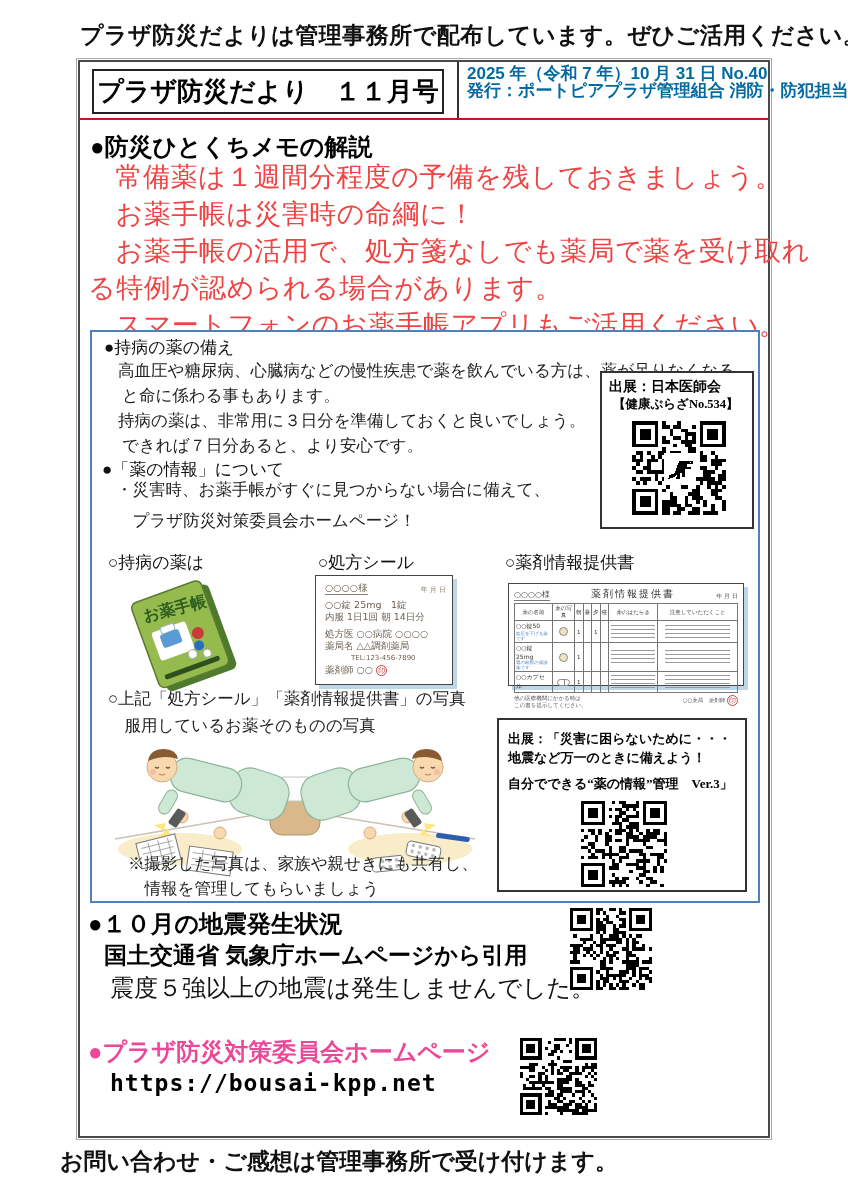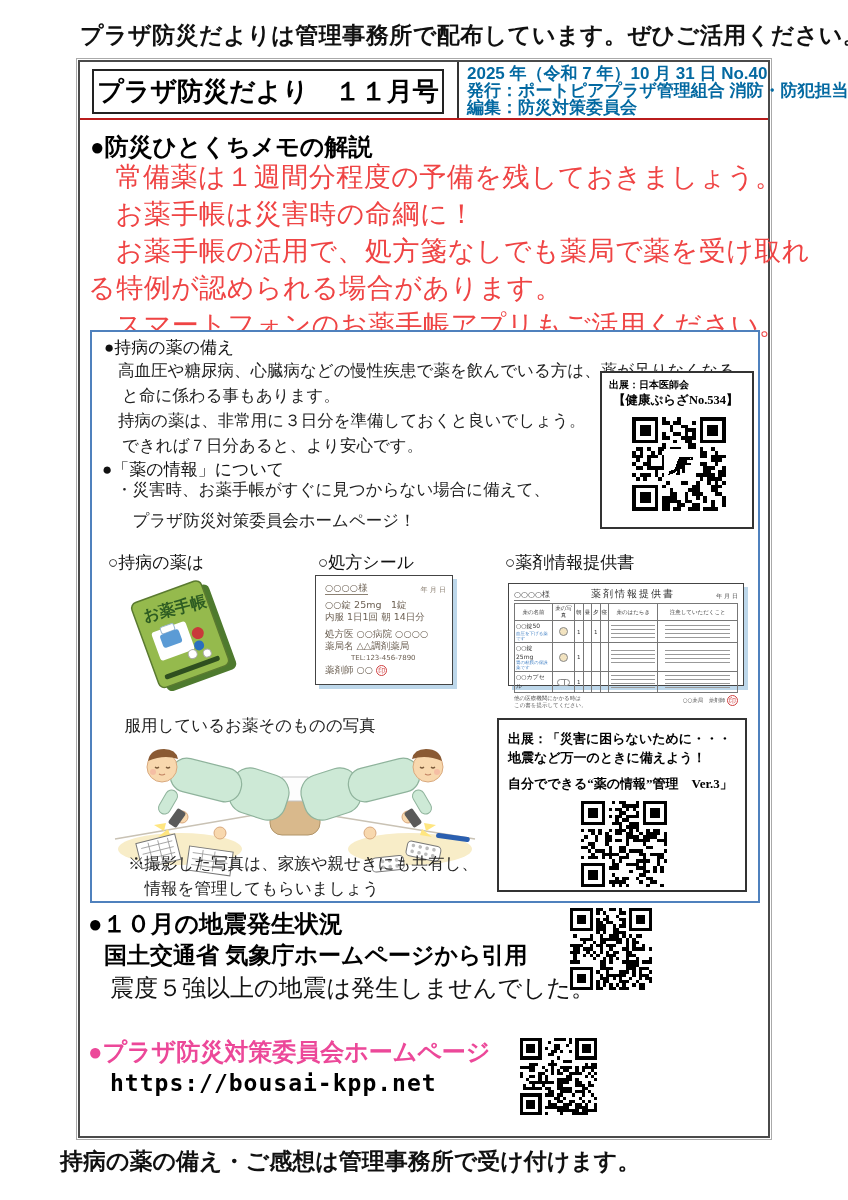--- a/index.html
+++ b/index.html
@@ -16,21 +16,21 @@
   .title-box { position:absolute; left:12px; top:7px; width:352px; height:45px; border:2px solid #222; display:flex; align-items:center; justify-content:center; }
   .title-box span { font-size:26px; color:#000; white-space:nowrap; }
   .hdr-divider { position:absolute; left:377px; top:0; width:2px; height:56px; background:#333; }
   .hdr-info { position:absolute; left:387px; top:3px; width:300px; font-size:17px; line-height:17px; color:#0369a1; white-space:nowrap; }
   .memo-head { left:10px; top:69px; font-size:24px; color:#000; white-space:nowrap; }
   .memo-line { left:8px; font-size:27px; color:#ef4444; white-space:nowrap; letter-spacing:0.5px; }
   .blue-box { position:absolute; left:10px; top:268px; width:670px; height:573px; border:2px solid #4f81bd; background:#fff; }
   .bb-h { font-size:17px; color:#111; white-space:nowrap; }
   .bb-t { font-size:16.5px; color:#222; white-space:nowrap; }
   .src-box1 { position:absolute; left:508px; top:39px; width:154px; height:158px; border:2px solid #333; background:#fff; padding:5px 4px 0 7px; }
-  .src-box1 .l1 { font-size:10px; font-weight:bold; color:#000; white-space:nowrap; }
+  .src-box1 .l1 { font-size:14px; font-weight:bold; color:#000; white-space:nowrap; }
   .src-box1 .l2 { font-size:12.5px; font-weight:bold; color:#000; white-space:nowrap; padding-left:4px; }
   .src-box2 { position:absolute; left:405px; top:386px; width:250px; height:174px; border:2px solid #333; background:#fff; padding:9px 6px 0 9px; }
   .src-box2 .l { font-size:13px; font-weight:bold; color:#000; white-space:nowrap; line-height:19px; }
   .src-box2 .l3 { margin-top:7px; }
   .qr { background:#fff; }
   .illo-card { position:absolute; background:#fff; border:1px solid #444; box-shadow:4px 4px 0 #bdd7ea; }
   .sticker-card { left:223px; top:243px; width:138px; height:110px; padding:6px 6px 0 9px;
     font-family:"DejaVu Sans",sans-serif; color:#6d6154; font-size:9.5px; line-height:12px; }
   .sticker-card .nm { border-bottom:1px solid #8a7f71; padding-bottom:1px; }
   .sticker-card .ymd { float:right; font-size:7px; margin-top:2px; color:#8a7f71; }
@@ -69,21 +69,20 @@
   <div class="abs main-box">
 
     <div class="header-row">
       <div class="title-box">
         <span class="gothic">プラザ防災だより　１１月号</span>
       </div>
       <div class="hdr-divider"></div>
       <div class="hdr-info gothic">
         <div>2025 年（令和 7 年）10 月 31 日 No.40</div>
         <div>発行：ポートピアプラザ管理組合 消防・防犯担当</div>
-        <div>編集：防災対策委員会</div>
       </div>
     </div>
 
     <div class="abs memo-head gothic">●防災ひとくちメモの解説</div>
     <div class="abs memo-line serif" style="top:97px;">　常備薬は１週間分程度の予備を残しておきましょう。</div>
     <div class="abs memo-line serif" style="top:134px;">　お薬手帳は災害時の命綱に！</div>
     <div class="abs memo-line serif" style="top:171px;">　お薬手帳の活用で、処方箋なしでも薬局で薬を受け取れ</div>
     <div class="abs memo-line serif" style="top:208px;">る特例が認められる場合があります。</div>
     <div class="abs memo-line serif" style="top:245px;">　スマートフォンのお薬手帳アプリもご活用ください。</div>
 
@@ -438,20 +437,21 @@
                 </td>
           </tr>
         </tbody>
           </table>
         <div class="sheet-ftr">
           <span><span>他の医療機関にかかる時は</span><br><span>この書を提示してください。</span></span>
           <span><span>○○薬局　薬剤師</span> <span class="stamp">印</span></span>
         </div>
       </div>
 
+      <div class="abs bb-t serif" style="left:16px;top:356px;">○上記「処方シール」「薬剤情報提供書」の写真</div>
       <div class="abs bb-t serif" style="left:16px;top:383px;">　服用しているお薬そのものの写真</div>
 
       <svg class="abs" style="left:18px;top:405px;" width="370" height="140" viewBox="0 0 370 140">
         <ellipse cx="70" cy="112" rx="62" ry="16" fill="#f8edc8"></ellipse>
         <ellipse cx="300" cy="112" rx="62" ry="16" fill="#f8edc8"></ellipse>
         <path d="M5 102 L180 72 L365 102" fill="none" stroke="#c9c2b4" stroke-width="1.5"></path>
 
         <rect x="160" y="58" width="50" height="40" rx="12" fill="#d9b98c" stroke="#b09468" stroke-width="1"></rect>
         <rect x="172" y="40" width="26" height="24" fill="#fdfdfd" stroke="#c4c4c4" stroke-width="1"></rect>
 
@@ -1173,15 +1173,15 @@
           <rect x="18" y="0" width="7" height="7" fill="#000"></rect>
           <rect x="19" y="1" width="5" height="5" fill="#fff"></rect>
           <rect x="20" y="2" width="3" height="3" fill="#000"></rect>
           <rect x="0" y="18" width="7" height="7" fill="#000"></rect>
           <rect x="1" y="19" width="5" height="5" fill="#fff"></rect>
           <rect x="2" y="20" width="3" height="3" fill="#000"></rect>
         </svg></div>
 
   </div>
 
-  <div class="abs bottom-notice serif">持病の薬の備え・ご感想は管理事務所で受け付けます。</div>
+  <div class="abs bottom-notice serif">お問い合わせ・ご感想は管理事務所で受け付けます。</div>
 
 </div>
 
 </body></html>

